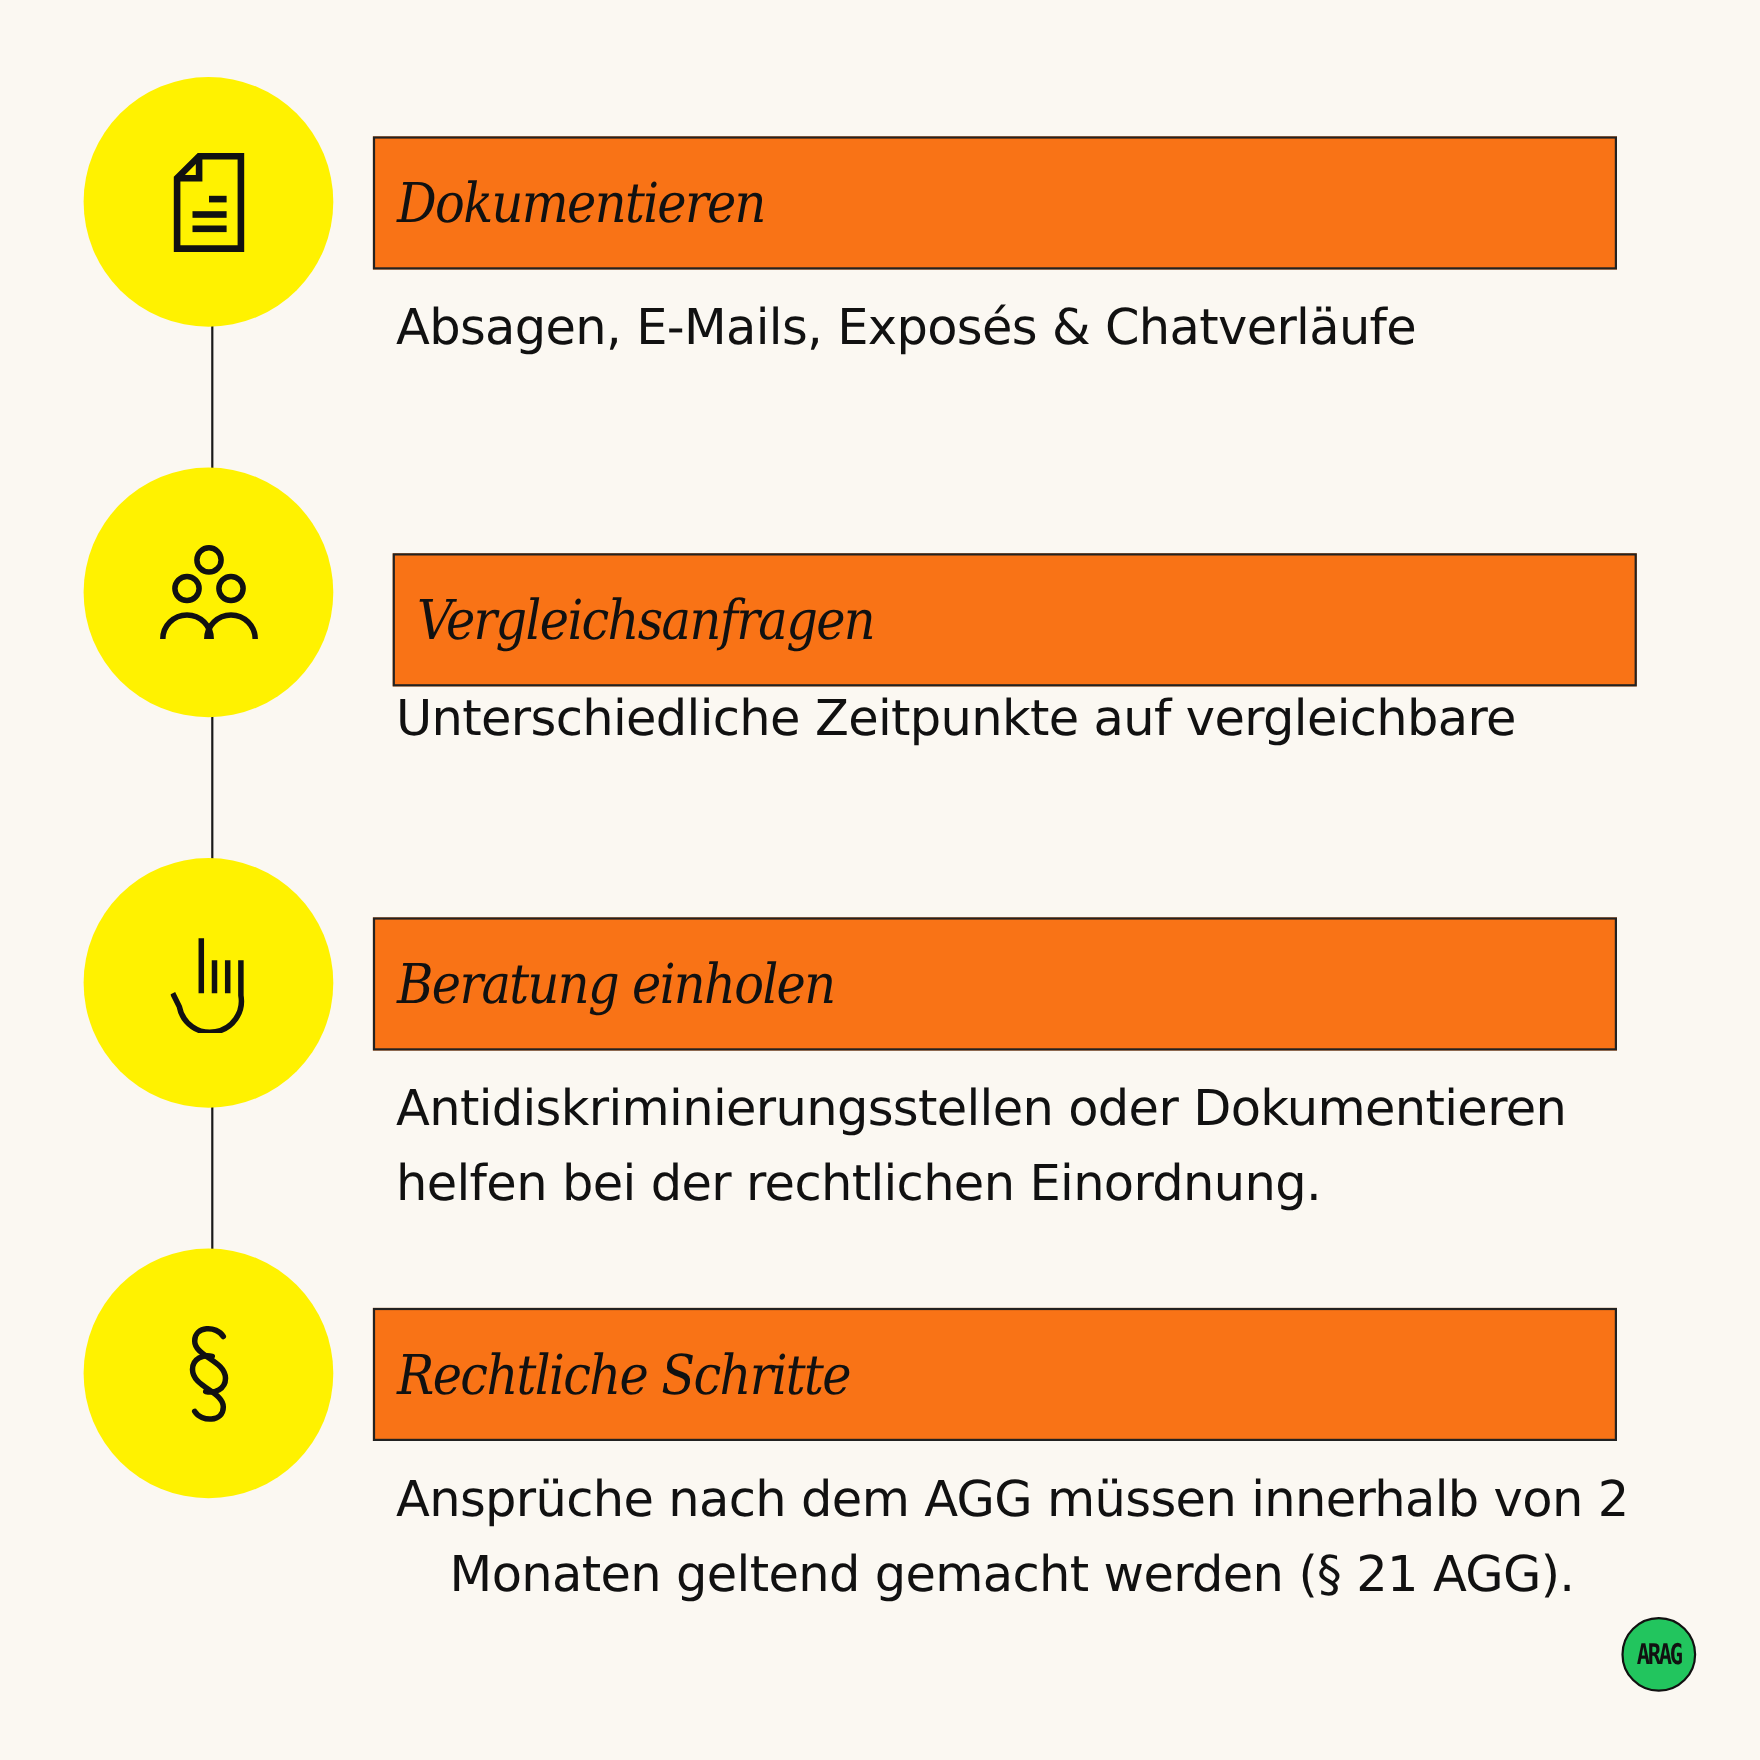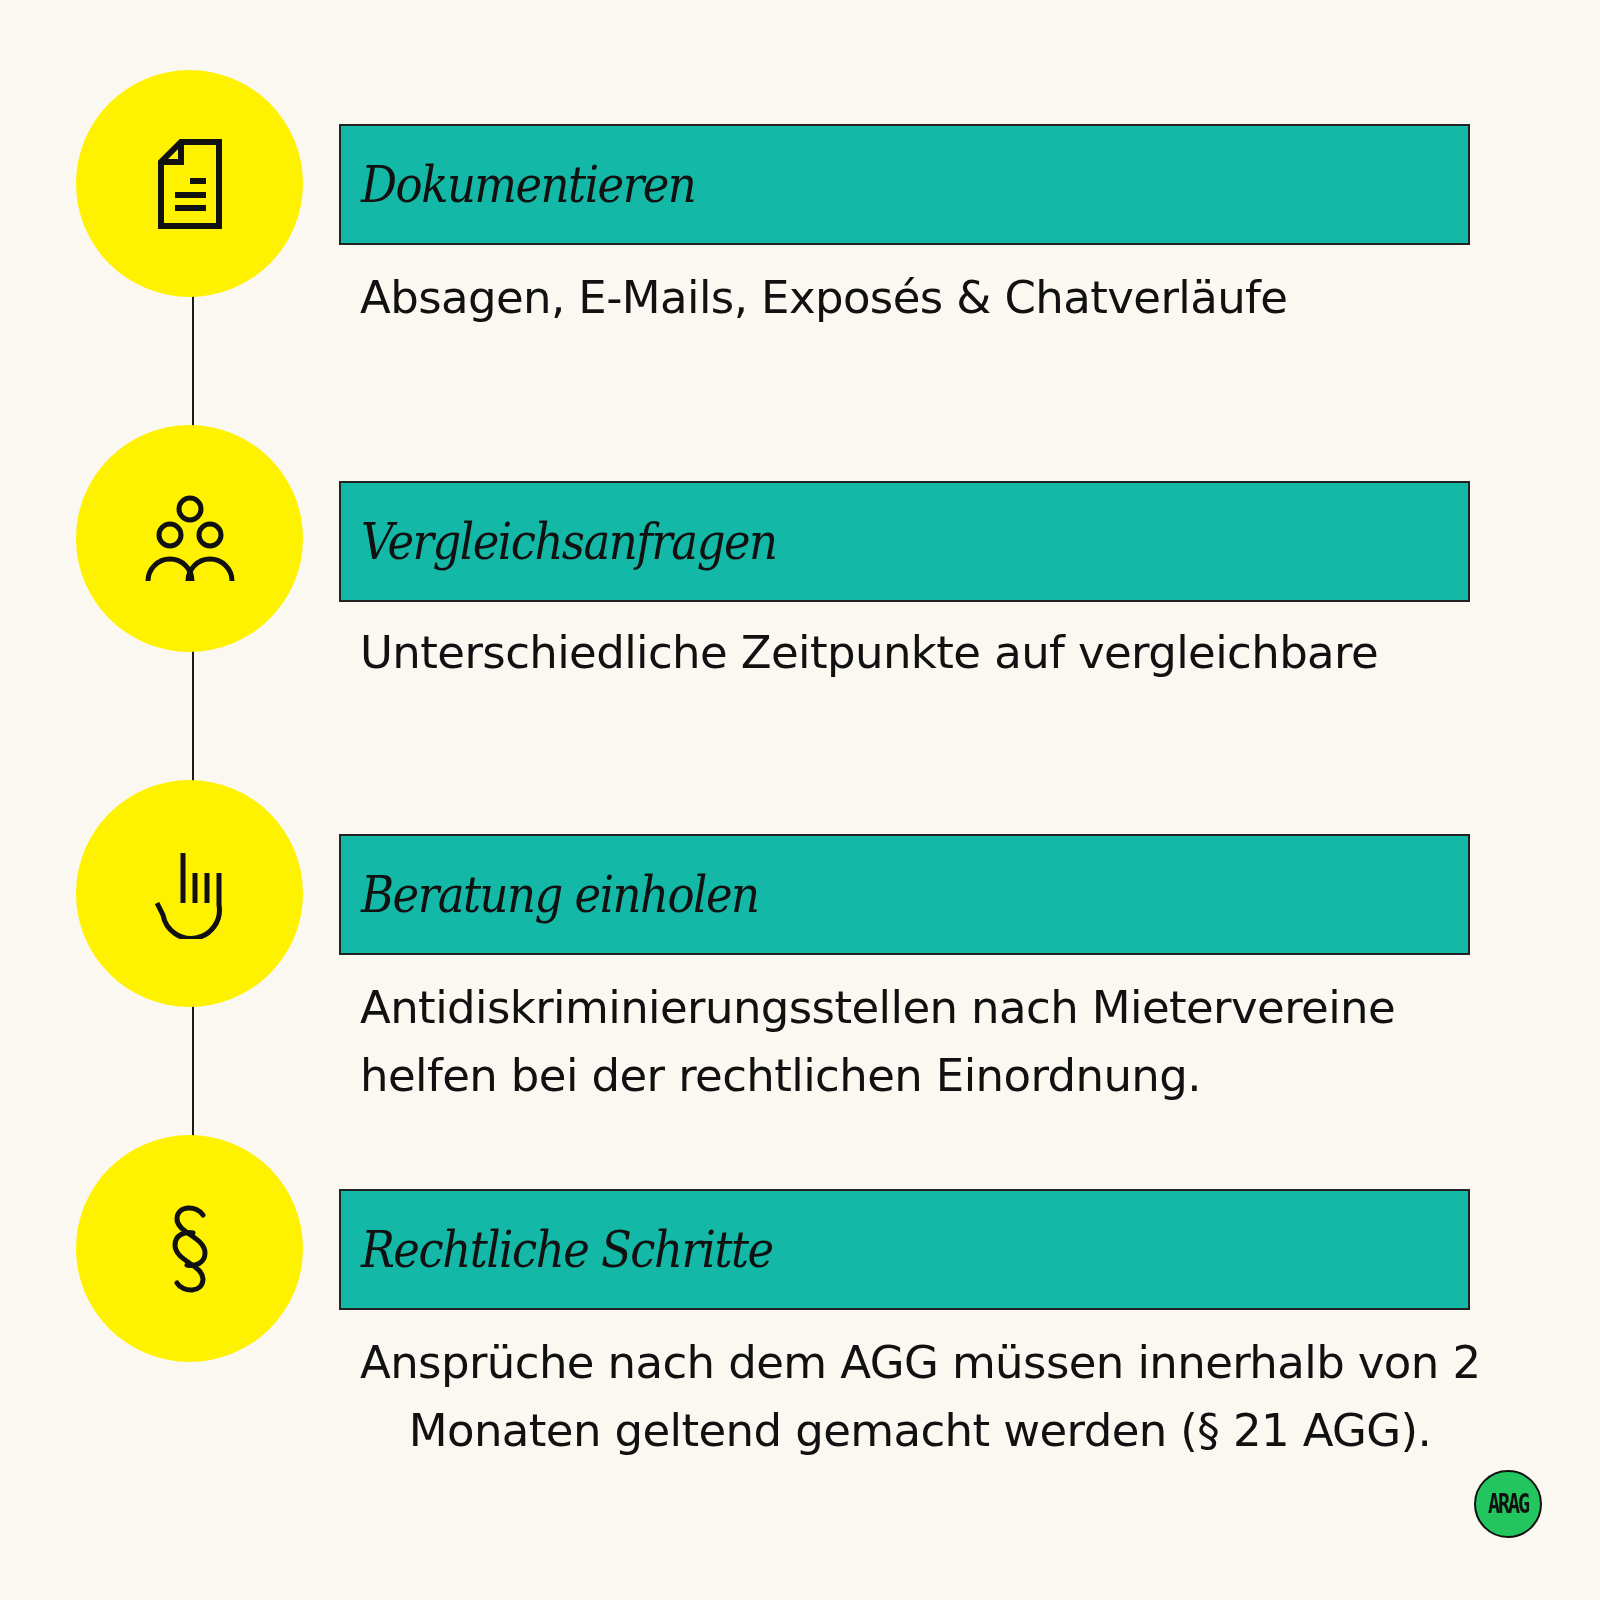--- a/index.html
+++ b/index.html
@@ -11,21 +11,21 @@
   .connector {
     position:absolute; left:192px; width:2px; background:#1a1a1a;
   }
   .step-circle {
     position:absolute; left:76px; width:227px; height:227px; border-radius:50%;
     background:#FFF200; display:flex; align-items:center; justify-content:center;
   }
   .step-circle svg { display:block; }
   .title-box {
     position:absolute; left:339px; width:1127px; height:117px;
-    background:#14b8a6; border:2px solid #222; box-sizing:content-box;
+    background:#f97316; border:2px solid #222; box-sizing:content-box;
     display:flex; align-items:center;
   }
   .title-text {
     margin-left:20px;
     font-family:"DejaVu Serif", "Liberation Serif", serif;
     font-style:italic; font-size:50px; letter-spacing:-1.5px; color:#111;
     font-stretch:condensed;
   }
   .desc {
     position:absolute; left:360px; width:1120px;
@@ -70,42 +70,42 @@
   <svg width="92" height="92" viewBox="0 0 92 92">
     <g fill="none" stroke="#111" stroke-width="5">
       <circle cx="46" cy="16" r="11"></circle>
       <circle cx="26" cy="42" r="11"></circle>
       <circle cx="66" cy="42" r="11"></circle>
       <path d="M4 88 A22 22 0 0 1 48 88"></path>
       <path d="M44 88 A22 22 0 0 1 88 88"></path>
     </g>
   </svg>
 </div>
-<div class="title-box" style="top:481px;">
+<div class="title-box" style="top:503px;margin-left:18px;">
   <span class="title-text">Vergleichsanfragen</span>
 </div>
 <div class="desc" style="top:619px;">
   <span>Unterschiedliche Zeitpunkte auf vergleichbare</span>
 </div>
 
 <div class="step-circle" style="top:780px;">
   <svg width="70" height="90" viewBox="0 0 70 90">
     <g fill="none" stroke="#111" stroke-width="5">
       <line x1="28" y1="4" x2="28" y2="54"></line>
       <line x1="40" y1="24" x2="40" y2="54"></line>
       <line x1="52" y1="24" x2="52" y2="54"></line>
       <path d="M64 24 V56 A28 28 0 0 1 8 66 L2 54"></path>
     </g>
   </svg>
 </div>
 <div class="title-box" style="top:834px;">
   <span class="title-text">Beratung einholen</span>
 </div>
 <div class="desc" style="top:974px;">
-  <span>Antidiskriminierungsstellen nach Mietervereine</span>
+  <span>Antidiskriminierungsstellen oder Dokumentieren</span>
   <span>helfen bei der rechtlichen Einordnung.</span>
 </div>
 
 <div class="step-circle" style="top:1135px;">
   <svg width="50" height="92" viewBox="0 0 50 92">
     <g fill="none" stroke="#111" stroke-width="5" stroke-linecap="round">
       <path d="M38 12 C32 2 12 2 12 16 C12 30 40 34 40 50 C40 60 30 64 22 62"></path>
       <path d="M12 80 C18 90 38 90 38 76 C38 62 10 58 10 42 C10 32 20 28 28 30"></path>
     </g>
   </svg>

